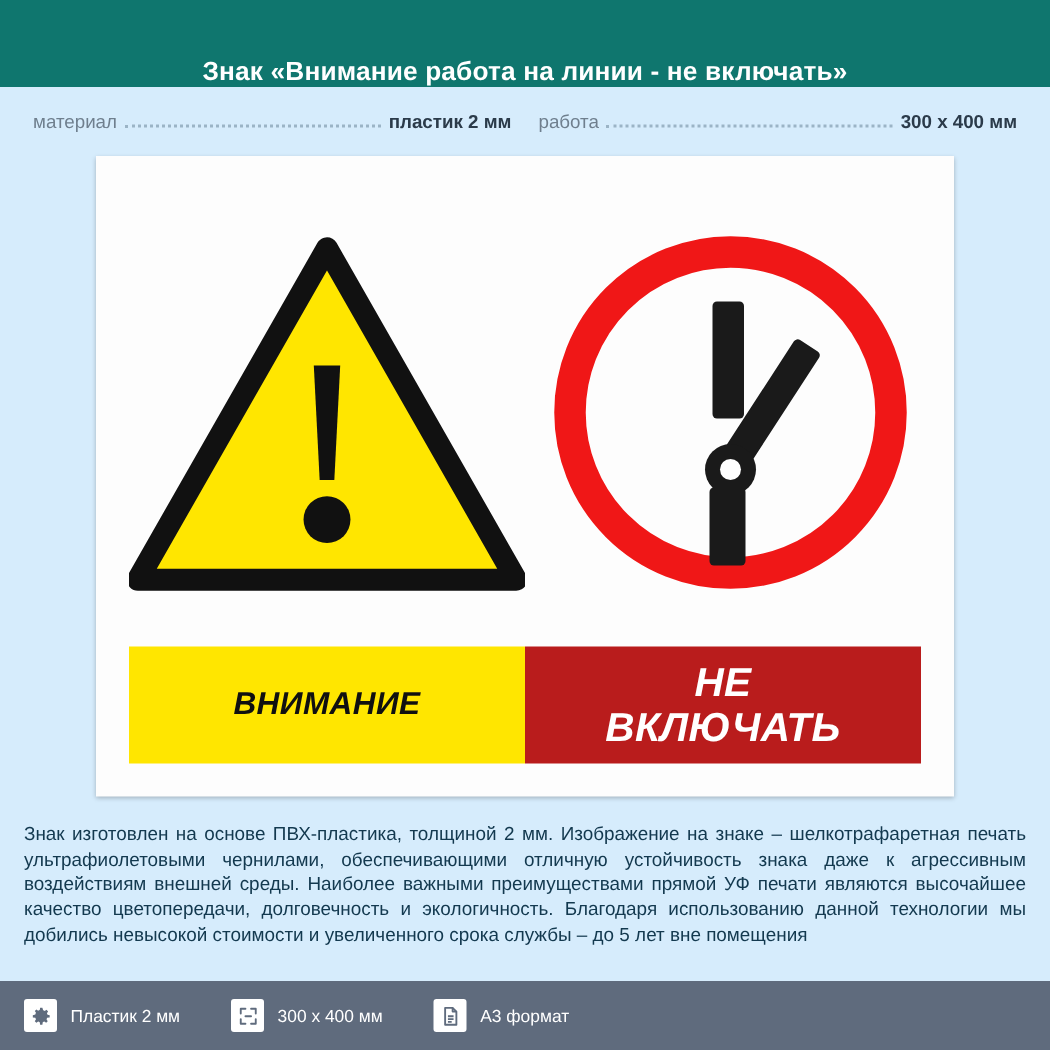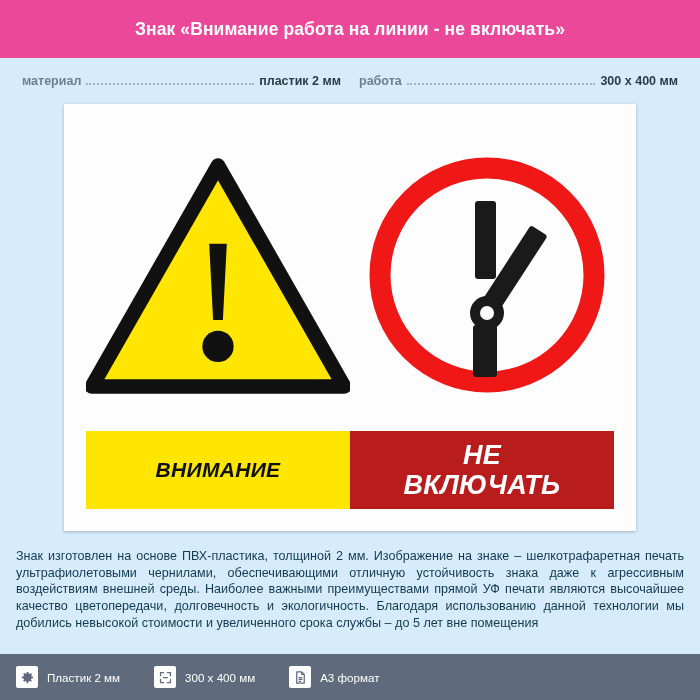--- a/index.html
+++ b/index.html
@@ -19,24 +19,24 @@
     width: 700px;
     height: 700px;
     background: #d6ecfc;
     display: flex;
     flex-direction: column;
   }
 
   
   .header {
     height: 58px;
-    background: #ec4899;
+    background: #0f766e;
     color: #ffffff;
     display: flex;
-    align-items: center;
+    align-items: flex-end;
     justify-content: center;
     flex: none;
   }
   .header-title {
     font-size: 17.5px;
     font-weight: bold;
     letter-spacing: 0.1px;
     text-align: center;
   }
 
@@ -52,21 +52,21 @@
     font-size: 12.5px;
     color: #1a4f7a;
   }
   .spec-item {
     display: flex;
     align-items: baseline;
     flex: 1 1 0;
     white-space: nowrap;
   }
   .spec-label {
-    font-weight: bold;
+    font-weight: normal;
     color: #6f7f8e;
     font-size: 12.5px;
   }
   .dots {
     flex: 1 1 auto;
     border-bottom: 2px dotted #9bb4c6;
     margin: 0 5px 4px 5px;
     min-width: 20px;
   }
   .spec-value {

